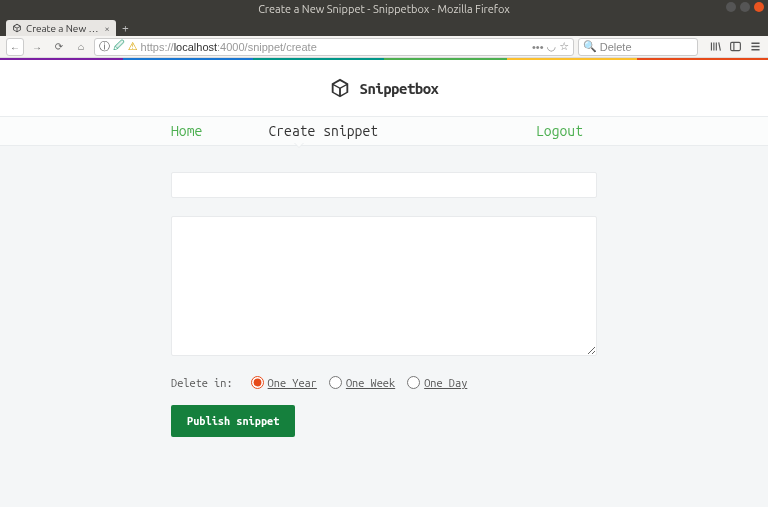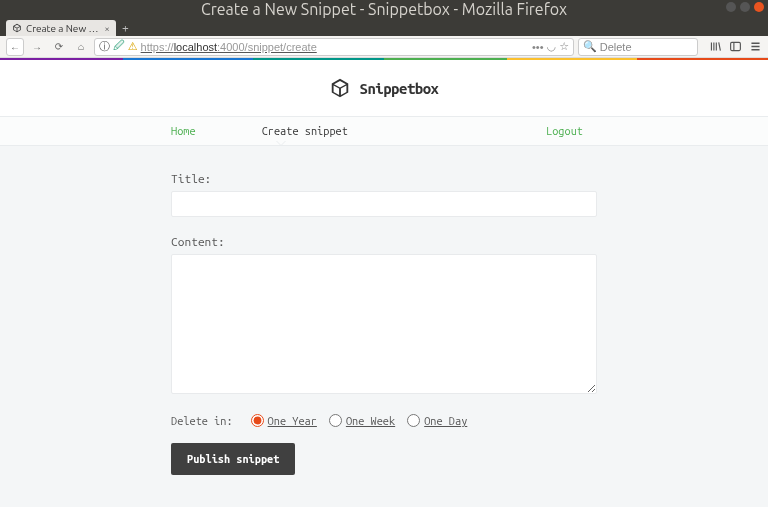--- a/index.html
+++ b/index.html
@@ -1,70 +1,70 @@
 <!DOCTYPE html>
 <html><head>
 <meta charset="utf-8">
 <style>
 * { margin: 0; padding: 0; box-sizing: border-box; }
 body { font-family: "Ubuntu Mono", "Courier New", monospace; font-size: 13px; background: #f4f6f7; width: 768px; height: 507px; overflow: hidden; }
 
 
-.titlebar { background: #3c3b37; color: #d6d3cd; height: 18px; display: flex; align-items: center; justify-content: center; position: relative; font-family: Ubuntu, sans-serif; font-size: 16px; }
+.titlebar { background: #3c3b37; color: #d6d3cd; height: 18px; display: flex; align-items: center; justify-content: center; position: relative; font-family: Ubuntu, sans-serif; font-size: 11px; }
 .titlebar .wbtns { position: absolute; right: 4px; top: 2px; display: flex; gap: 4px; }
 .titlebar .wbtn { width: 10px; height: 10px; border-radius: 50%; background: #555; }
 .titlebar .wbtn.close { background: #e95420; }
 
 .tabbar { background: #3c3b37; height: 18px; display: flex; align-items: flex-end; padding-left: 6px; }
 .tab { background: #e8e6e3; height: 16px; display: flex; align-items: center; padding: 0 6px; font-size: 10px; border-radius: 3px 3px 0 0; color: #333; font-family: Ubuntu, sans-serif; max-width: 110px; }
 .tab .favicon { width: 10px; height: 10px; margin-right: 4px; display:flex; align-items:center; justify-content:center; }
 .tab .tablabel { white-space: nowrap; overflow: hidden; text-overflow: ellipsis; flex: 1; }
 .tab .tabx { margin-left: 4px; color: #666; font-size: 10px; }
 .newtab { color: #bbb; margin-left: 6px; font-size: 12px; margin-bottom: 2px; }
 
 .navbar { background: #f5f4f2; height: 22px; display: flex; align-items: center; padding: 0 6px; gap: 4px; border-bottom: 1px solid #ddd; }
 .navbtn { width: 18px; height: 18px; border: 1px solid #ccc; border-radius: 3px; display: flex; align-items: center; justify-content: center; background: #fff; font-size: 10px; color: #666; }
 .navbtn.bare { border: none; background: transparent; }
 .urlbar { flex: 1; height: 18px; border: 1px solid #ccc; border-radius: 3px; background: #fff; display: flex; align-items: center; padding: 0 4px; font-size: 11px; font-family: sans-serif; color: #555; gap: 3px; }
-.urlbar .urltext { flex: 1; text-decoration: underline; }
+.urlbar .urltext { flex: 1; }
 .urlbar .urltext .dim { color: #999; }
 .urlbar .urltext .host { color: #333; }
 .urlbar .rt { color: #888; font-size: 11px; }
 .searchbar { width: 120px; height: 18px; border: 1px solid #ccc; border-radius: 3px; background: #fff; display: flex; align-items: center; padding: 0 4px; font-size: 11px; color: #888; gap: 3px; font-family: sans-serif; }
 .rightctl { display: flex; gap: 6px; margin-left: 6px; color: #555; }
 .rightctl .ic { width: 14px; display:flex; align-items:center; justify-content:center; }
 
 .rainbow { height: 2px; background: linear-gradient(to right, #7b1fa2 0%, #7b1fa2 16%, #1976d2 16%, #1976d2 33%, #009688 33%, #009688 50%, #4caf50 50%, #4caf50 66%, #fbc02d 66%, #fbc02d 83%, #e64a19 83%, #e64a19 100%); }
 
 
 .apphdr { background: #fff; height: 56px; display: flex; align-items: center; justify-content: center; }
 .brand { display: flex; align-items: center; gap: 8px; }
 .brand .logo { width: 22px; height: 22px; }
 .brand h1 { font-size: 15px; color: #333; font-weight: 700; letter-spacing: -0.5px; }
 
 
 .appnav { background: #fbfcfc; border-top: 1px solid #e9ecee; border-bottom: 1px solid #e9ecee; height: 30px; }
 .appnav .inner { width: 426px; margin: 0 auto; display: flex; align-items: center; height: 100%; }
-.appnav a { text-decoration: none; font-size: 11px; margin-right: 18px; text-align: center; }
+.appnav a { text-decoration: none; font-size: 14px; margin-right: 18px; text-align: center; }
 .appnav .home { color: #4caf50; }
 .appnav .cur { color: #333; position: relative; padding-left: 48px; }
 .appnav .cur::after { content: ""; position: absolute; bottom: -8px; left: 50%; margin-left: -5px; width: 0; height: 0; border-left: 5px solid transparent; border-right: 5px solid transparent; border-top: 5px solid #fbfcfc; filter: drop-shadow(0 1px 0 #e9ecee); }
 .appnav .right { margin-left: auto; margin-right: 14px; color: #4caf50; }
 
 
 .page { width: 426px; margin: 0 auto; padding-top: 26px; }
 .lbl { color: #555; font-size: 12px; margin-bottom: 6px; display: block; }
 .tinput { width: 100%; height: 26px; border: 1px solid #e8eaec; background: #fff; border-radius: 2px; padding: 0 6px; font-family: inherit; font-size: 12px; }
 .tarea { width: 100%; height: 140px; border: 1px solid #e8eaec; background: #fff; border-radius: 2px; padding: 6px; font-family: inherit; font-size: 12px; resize: both; }
 .field { margin-bottom: 18px; }
 .radios { display: flex; align-items: center; gap: 12px; font-size: 11px; color: #555; margin-bottom: 16px; }
 .radios .grplbl { margin-right: 6px; }
 .radios label { display: flex; align-items: flex-end; gap: 4px; text-decoration: underline; }
 .radios input[type=radio] { accent-color: #e64a19; }
-.submit { background: #404040; color: #fff; border: none; padding: 10px 16px; font-family: inherit; font-size: 11px; font-weight: 600; border-radius: 2px; cursor: pointer; }
+.submit { background: #15803d; color: #fff; border: none; padding: 10px 16px; font-family: inherit; font-size: 11px; font-weight: 600; border-radius: 2px; cursor: pointer; }
 </style>
 </head>
 <body>
 
 <div class="titlebar">
   <span>Create a New Snippet - Snippetbox - Mozilla Firefox</span>
   <div class="wbtns">
     <div class="wbtn"></div>
     <div class="wbtn"></div>
     <div class="wbtn close"></div>
@@ -140,25 +140,23 @@
 <div class="appnav">
   <div class="inner">
     <a class="home">Home</a>
     <a class="cur">Create snippet</a>
     <a class="right">Logout</a>
   </div>
 </div>
 
 <div class="page">
   <div class="field">
-    <label class="lbl">Title:</label>
     <input class="tinput" type="text" value="" style="">
   </div>
   <div class="field">
-    <label class="lbl">Content:</label>
     <textarea class="tarea" style=""></textarea>
   </div>
   <div class="radios">
     <span class="grplbl">Delete in:</span>
     <label>
       <input type="radio" name="expires" checked="" style="">
       <span>One Year</span>
     </label>
     <label>
       <input type="radio" name="expires" style="">

